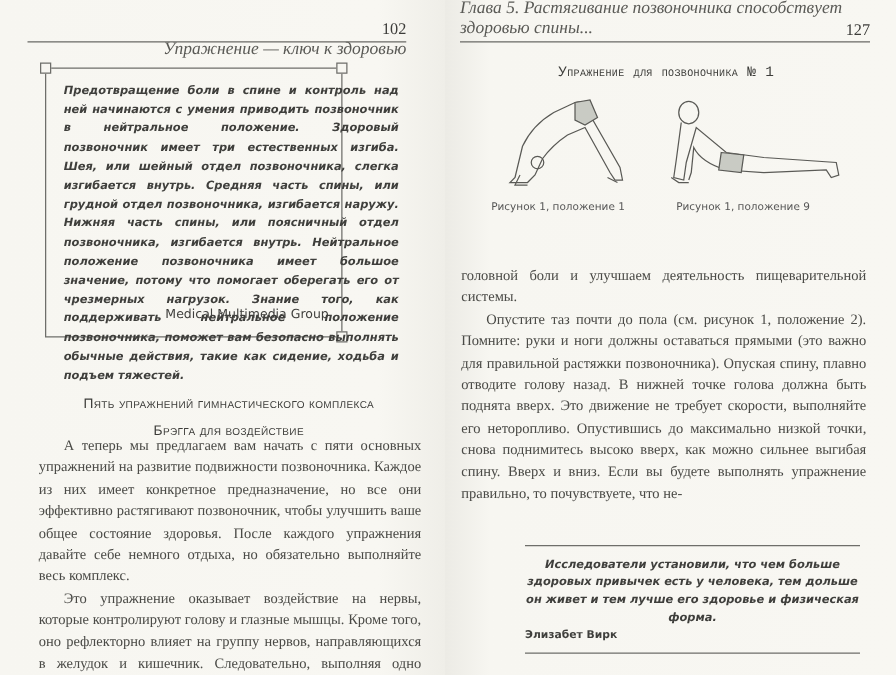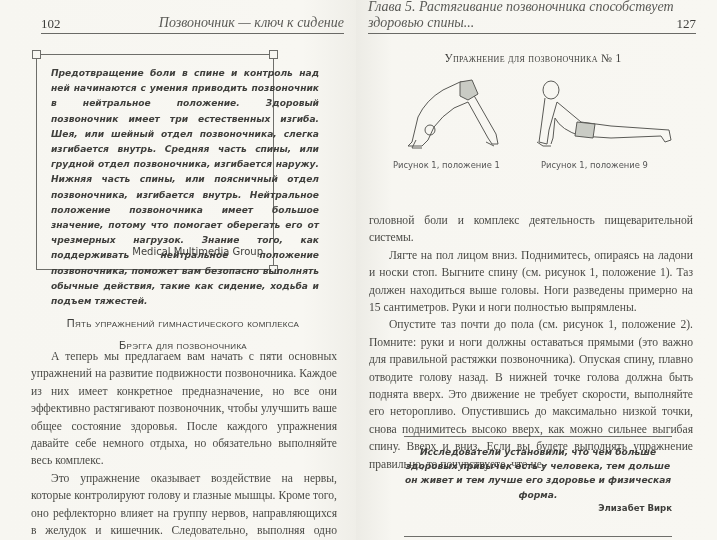--- a/index.html
+++ b/index.html
@@ -1,71 +1,71 @@
 <!DOCTYPE html>
 <html><head>
 <meta charset="utf-8">
 <style>
   html,body{margin:0;padding:0;}
   body{width:717px;height:540px;background:#f6f5f0;overflow:hidden;position:relative;font-family:"Liberation Serif",serif;color:#4a4a46;}
   .page{position:absolute;top:0;height:540px;}
   .page.left{left:0;width:356px;background:linear-gradient(to right,#f7f6f1 0%,#f8f7f2 85%,#efeee8 100%);}
   .page.right{left:356px;width:361px;background:linear-gradient(to right,#ecebe5 0%,#f7f6f1 10%,#f8f7f2 100%);}
   .running-head{position:absolute;top:15px;height:18px;border-bottom:1px solid #6a6a66;font-size:11px;display:flex;align-items:flex-end;justify-content:space-between;}
-  .left .running-head{left:41px;width:303px;}
+  .left .running-head{left:22px;width:303px;flex-direction:column;}
   .right .running-head{left:12px;width:328px;}
   .pagenum{font-size:13px;color:#3d3d3a;padding-bottom:1px;}
   .rh-title{font-style:italic;color:#5a5a56;padding-bottom:2px;font-size:14px;}
   
   .note-box{position:absolute;left:36px;top:54px;width:238px;height:216px;border:1px solid #6e6e6a;border-top-width:1.5px;box-sizing:border-box;}
   .note-box .corner{position:absolute;width:7px;height:7px;border:1px solid #6e6e6a;background:#f7f6f1;}
   .corner.tl{left:-5px;top:-5px;}
   .corner.tr{right:-5px;top:-5px;}
   .corner.br{right:-5px;bottom:-5px;}
   .note-text{position:absolute;left:14px;top:11px;width:268px;font-family:"DejaVu Sans",sans-serif;font-style:italic;font-size:9.1px;line-height:15.2px;text-align:justify;color:#3f3f3c;font-weight:600;}
   .note-source{position:absolute;right:10px;bottom:12px;font-family:"DejaVu Sans",sans-serif;font-size:10px;font-weight:400;color:#3f3f3c;}
   .section-heading{position:absolute;left:30px;top:312px;width:306px;text-align:center;font-family:Liberation Sans, sans-serif;font-size:11px;line-height:22px;letter-spacing:0.3px;color:#3d3d3a;font-variant:small-caps;}
   .body-text{position:absolute;font-size:11.6px;line-height:17.4px;text-align:justify;color:#4a4a46;}
   .body-text p{margin:0;text-indent:20px;}
   .body-text p.noindent{text-indent:0;}
   .left .body-text{left:31px;top:348px;width:306px;}
   .right .body-text{left:13px;top:212px;width:324px;}
   
-  .fig-title{position:absolute;left:12px;top:70px;width:330px;text-align:center;font-family:Liberation Serif, serif;font-size:11.5px;letter-spacing:0.3px;color:#3d3d3a;font-variant:small-caps;top:52px;}
+  .fig-title{position:absolute;left:12px;top:70px;width:330px;text-align:center;font-family:Liberation Mono, monospace;font-size:11.5px;letter-spacing:0.3px;color:#3d3d3a;font-variant:small-caps;top:52px;}
   .figure{position:absolute;}
   .fig1{left:42px;top:72px;width:110px;height:80px;}
   .fig2{left:175px;top:78px;width:145px;height:75px;}
   .caption{position:absolute;font-family:"DejaVu Sans",sans-serif;font-size:8.4px;color:#555;}
   .cap1{left:37px;top:160px;}
   .cap2{left:185px;top:160px;}
   
-  .quote{position:absolute;left:48px;top:436px;width:268px;border-top:1px solid #6e6e6a;border-bottom:1px solid #6e6e6a;padding:8px 0 23px;}
+  .quote{position:absolute;left:64px;top:436px;width:268px;border-top:1px solid #6e6e6a;border-bottom:1px solid #6e6e6a;padding:8px 0 9px;}
   .quote-text{font-family:"DejaVu Sans",sans-serif;font-style:italic;font-weight:600;font-size:9.1px;line-height:14.2px;text-align:center;color:#3f3f3c;}
-  .quote-author{font-family:"DejaVu Sans",sans-serif;font-weight:600;font-size:8.6px;text-align:right;color:#3f3f3c;margin-top:1px;}
+  .quote-author{font-family:"DejaVu Sans",sans-serif;font-weight:600;font-size:8.6px;color:#3f3f3c;margin-top:1px;}
 </style>
 </head>
 <body>
 
 <div class="page left">
   <div class="running-head">
     <span class="pagenum">102</span>
-    <span class="rh-title">Позвоночник — ключ к сидение</span>
+    <span class="rh-title">Упражнение — ключ к здоровью</span>
   </div>
 
   <div class="note-box">
     <span class="corner tl"></span>
     <span class="corner tr"></span>
     <span class="corner br"></span>
     <div class="note-text">Предотвращение боли в спине и контроль над ней начинаются с умения приводить позвоночник в нейтральное положение. Здоровый позвоночник имеет три естественных изгиба. Шея, или шейный отдел позвоночника, слегка изгибается внутрь. Средняя часть спины, или грудной отдел позвоночника, изгибается наружу. Нижняя часть спины, или поясничный отдел позвоночника, изгибается внутрь. Нейтральное положение позвоночника имеет большое значение, потому что помогает оберегать его от чрезмерных нагрузок. Знание того, как поддерживать нейтральное положение позвоночника, поможет вам безопасно выполнять обычные действия, такие как сидение, ходьба и подъем тяжестей.</div>
     <div class="note-source">Medical Multimedia Group</div>
   </div>
 
   <div class="section-heading">
     <div>Пять упражнений гимнастического комплекса</div>
-    <div>Брэгга для позвоночника</div>
+    <div>Брэгга для воздействие</div>
   </div>
 
   <div class="body-text">
     <p>А теперь мы предлагаем вам начать с пяти основных упражнений на развитие подвижности позвоночника. Каждое из них имеет конкретное предназначение, но все они эффективно растягивают позвоночник, чтобы улучшить ваше общее состояние здоровья. После каждого упражнения давайте себе немного отдыха, но обязательно выполняйте весь комплекс.</p>
     <p>Это упражнение оказывает воздействие на нервы, которые контролируют голову и глазные мышцы. Кроме того, оно рефлекторно влияет на группу нервов, направляющихся в желудок и кишечник. Следовательно, выполняя одно упражнение, мы устраняем причины перенапряжения глаз,</p>
   </div>
 </div>
 
 <div class="page right">
   <div class="running-head">
@@ -87,22 +87,21 @@
     <ellipse cx="20" cy="12" rx="8" ry="9"></ellipse>
     <path d="M14 20 L10 50 L8 64 L16 66 L18 52 L26 24 L50 44 L80 48 L138 52 L140 62 L134 64 L130 58 L80 60 L50 58 Q30 52 24 40 L22 60 L20 66"></path>
     <path d="M46 44 L64 46 L62 60 L44 58 Z" fill="#c9cbc4" stroke="#5a5a56"></path>
     <path d="M6 64 L12 68 L20 68"></path>
   </svg>
 
   <div class="caption cap1">Рисунок 1, положение 1</div>
   <div class="caption cap2">Рисунок 1, положение 9</div>
 
   <div class="body-text">
-    <p class="noindent">головной боли и комплекс деятельность пищеварительной системы.</p>
-    <p>Лягте на пол лицом вниз. Поднимитесь, опираясь на ладони и носки стоп. Выгните спину (см. рисунок 1, положение 1). Таз должен находиться выше головы. Ноги разведены примерно на 15 сантиметров. Руки и ноги полностью выпрямлены.</p>
+    <p class="noindent">головной боли и улучшаем деятельность пищеварительной системы.</p>
     <p>Опустите таз почти до пола (см. рисунок 1, положение 2). Помните: руки и ноги должны оставаться прямыми (это важно для правильной растяжки позвоночника). Опуская спину, плавно отводите голову назад. В нижней точке голова должна быть поднята вверх. Это движение не требует скорости, выполняйте его неторопливо. Опустившись до максимально низкой точки, снова поднимитесь высоко вверх, как можно сильнее выгибая спину. Вверх и вниз. Если вы будете выполнять упражнение правильно, то почувствуете, что не-</p>
   </div>
 
   <div class="quote">
     <div class="quote-text">Исследователи установили, что чем больше здоровых привычек есть у человека, тем дольше он живет и тем лучше его здоровье и физическая форма.</div>
     <div class="quote-author">Элизабет Вирк</div>
   </div>
 </div>
 
 </body></html>

